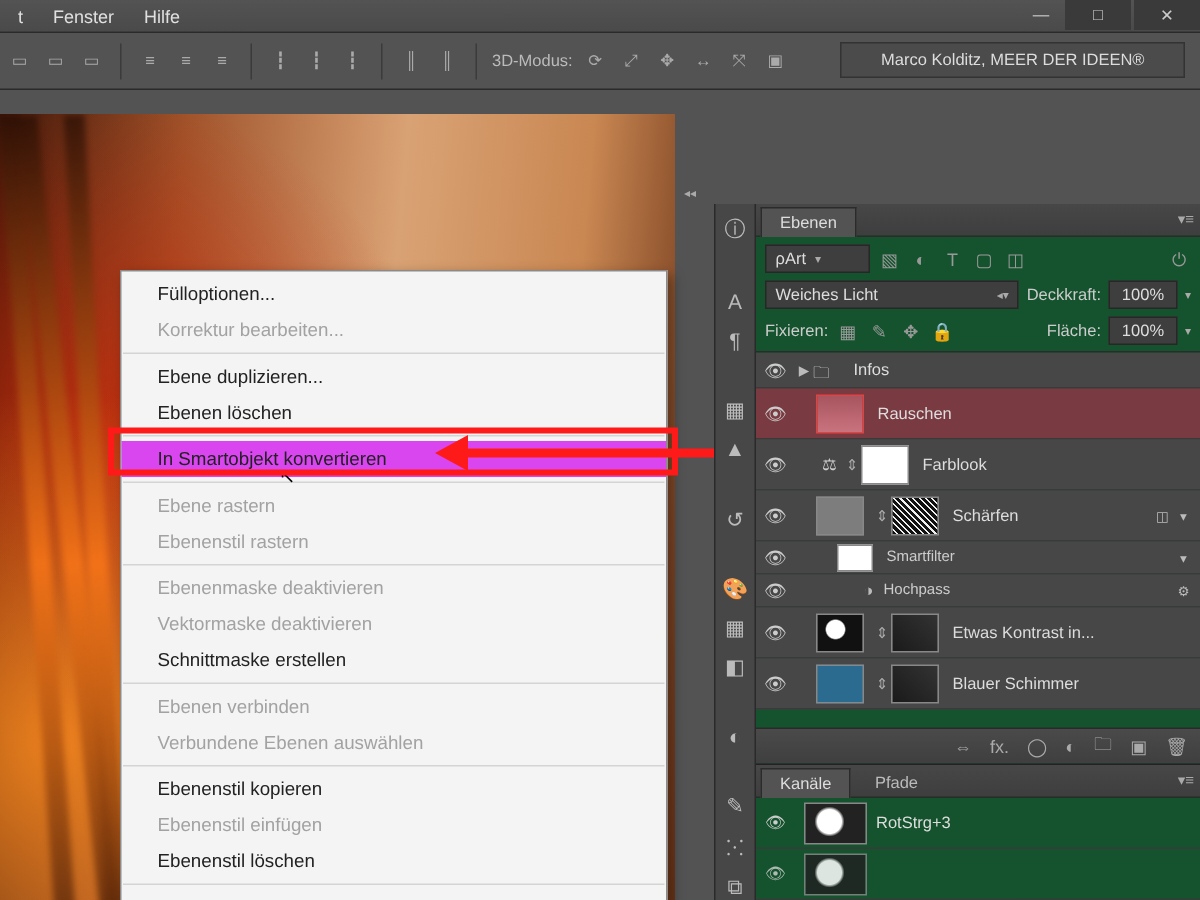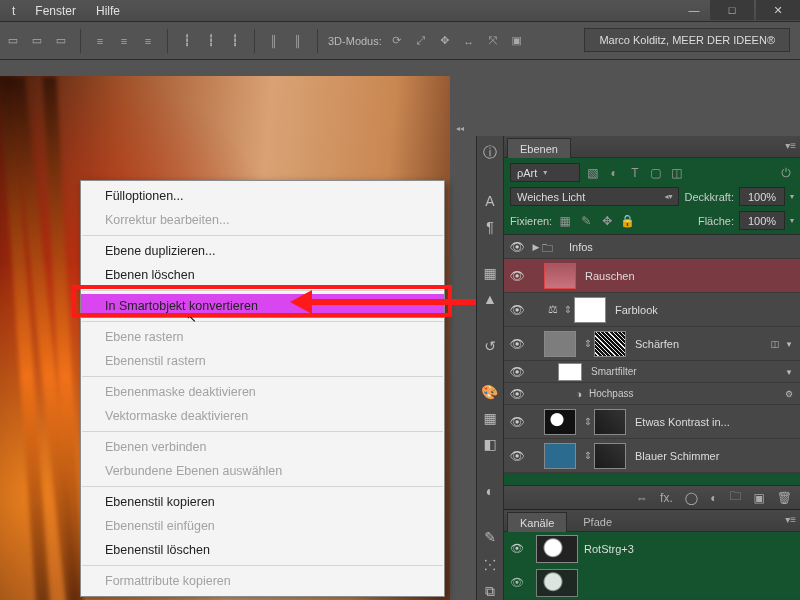--- a/index.html
+++ b/index.html
@@ -9,21 +9,21 @@
 .menubar span, .menubar .cut{padding:3px 10px;color:#e0e0e0;font-size:12px}
 .menubar .cut{color:#e0e0e0}
 .win-btns{position:absolute;right:0;top:0;display:flex;gap:2px}
 .win-btns div{width:44px;height:20px;background:#3a3a3a;display:flex;align-items:center;justify-content:center;color:#ccc}
 .win-btns div:first-child{width:28px;background:transparent}
 
 .optbar{height:38px;background:#535353;border-bottom:1px solid #2a2a2a;display:flex;align-items:center;padding:0 4px;gap:6px}
 .tool-icn{width:18px;height:18px;color:#aaa;display:flex;align-items:center;justify-content:center}
 .optbar .sep{width:1px;height:24px;background:#3b3b3b;margin:0 4px}
 .optbar .lbl{color:#bbb;font-size:11px}
-.author-pill{position:absolute;right:10px;top:28px;height:24px;padding:0 14px;background:#4b4b4b;border:1px solid #333;display:flex;align-items:center;color:#ddd;font-size:11px}
+.author-pill{position:absolute;right:10px;top:28px;height:24px;padding:0 26px;background:#4b4b4b;border:1px solid #333;display:flex;align-items:center;color:#ddd;font-size:11px}
 
 .canvas-wrap{position:absolute;left:0;top:60px;right:0;bottom:0}
 .canvas{position:absolute;left:0;top:16px;width:450px;height:524px;background:#8b5a3c;overflow:hidden}
 .canvas::before{content:"";position:absolute;inset:0;background:
   radial-gradient(circle at 8% 80%, rgba(255,140,30,.85), transparent 40%),
   radial-gradient(circle at 15% 40%, rgba(200,40,10,.8), transparent 45%),
   linear-gradient(95deg, #3a1508 0%, #a0532a 25%, #d9a274 55%, #c98752 80%, #6b3418 100%)}
 .canvas .streak{position:absolute;width:14px;height:600px;background:linear-gradient(#2a0f05,#ff7a18,#2a0f05);filter:blur(2px);opacity:.75}
 .s1{left:20px;transform:rotate(-4deg)}
 .s2{left:42px;transform:rotate(-6deg);width:10px}
@@ -144,20 +144,21 @@
       <div class="itm">Ebene duplizieren...</div>
       <div class="itm">Ebenen löschen</div>
       <hr>
       <div class="itm hl">In Smartobjekt konvertieren</div>
       <hr>
       <div class="itm dis">Ebene rastern</div>
       <div class="itm dis">Ebenenstil rastern</div>
       <hr>
       <div class="itm dis">Ebenenmaske deaktivieren</div>
       <div class="itm dis">Vektormaske deaktivieren</div>
+      <div class="itm">Schnittmaske erstellen</div>
       <hr>
       <div class="itm dis">Ebenen verbinden</div>
       <div class="itm dis">Verbundene Ebenen auswählen</div>
       <hr>
       <div class="itm">Ebenenstil kopieren</div>
       <div class="itm dis">Ebenenstil einfügen</div>
       <div class="itm">Ebenenstil löschen</div>
       <hr>
       <div class="itm dis">Formattribute kopieren</div>
     </div>

